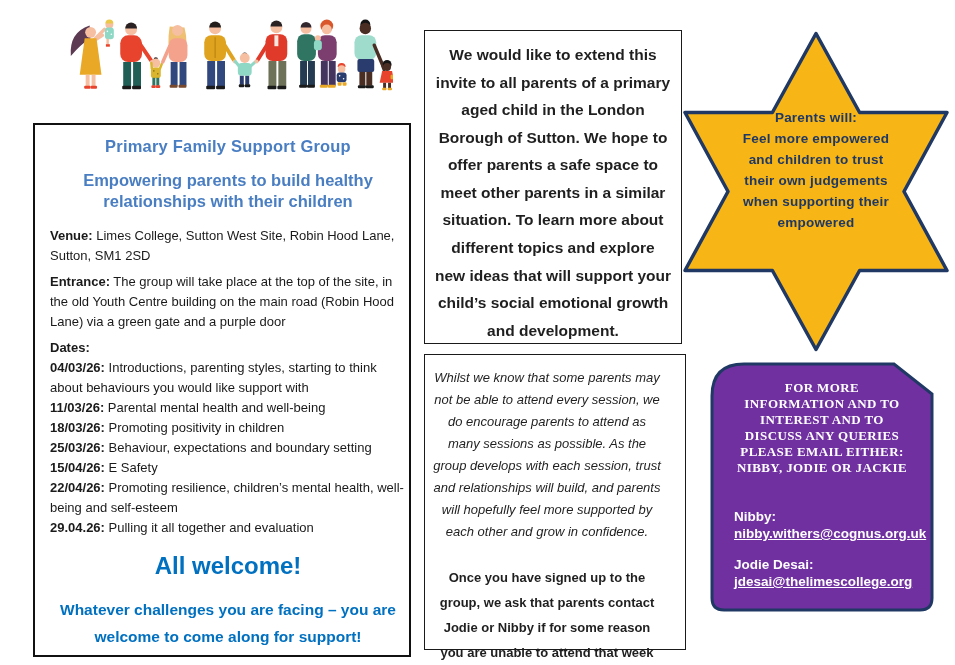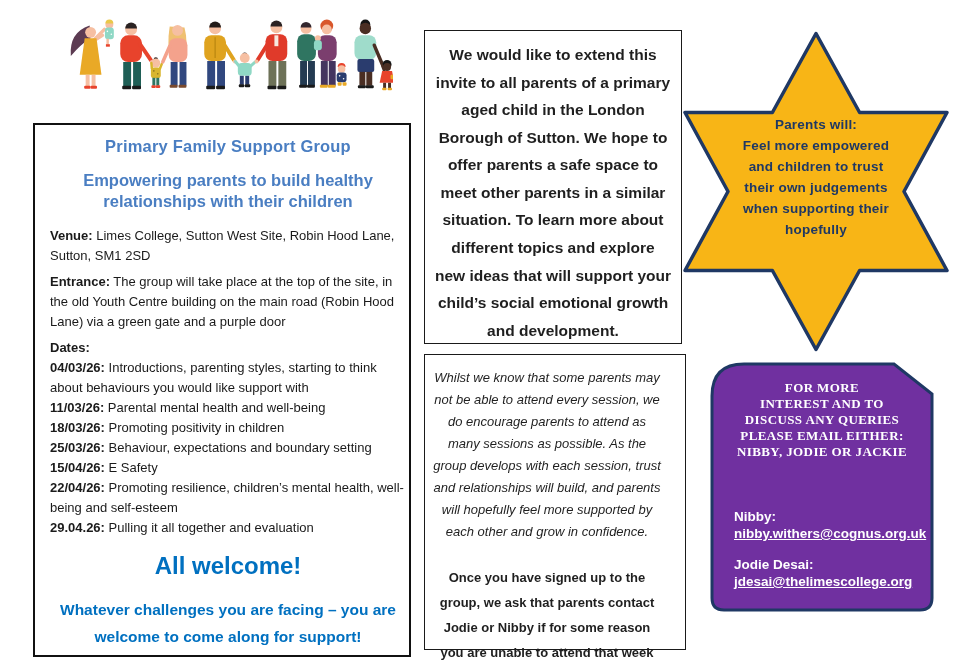--- a/index.html
+++ b/index.html
@@ -48,21 +48,21 @@
     border:1.5px solid #1a1a1a; box-sizing:border-box; padding:12px 24px 0 8px;
     text-align:center; color:#1f1f1f;
   }
   .sessions-note { font-style:italic; font-size:13px; font-weight:500; line-height:22px; }
   .sessions-signup { margin-top:22px; font-weight:bold; font-size:13px; line-height:25px; padding:0 2px; }
 
   
   .star-wrap { position:absolute; left:683px; top:31px; width:266px; height:321px; }
   .star-wrap svg { position:absolute; left:0; top:0; }
   .star-text {
-    position:absolute; left:33px; top:83px; width:200px; text-align:center;
+    position:absolute; left:33px; top:76px; width:200px; text-align:center;
     color:#1F3864; font-size:13.5px; font-weight:600; line-height:21px; letter-spacing:0.2px;
   }
 
   
   .plaque-wrap { position:absolute; left:710px; top:362px; width:187px; height:250px;border-radius:30px; }
   .plaque-wrap svg { position:absolute; left:0; top:0; }
   .plaque-heading {
     position:absolute; left:12px; top:18px; width:200px; text-align:center;
     color:#ffffff; font-family:"Liberation Serif", serif; font-weight:bold;
     font-size:13px; line-height:16px; letter-spacing:0.4px;
@@ -283,30 +283,31 @@
   <div class="star-wrap">
     <svg width="266" height="321" viewBox="0 0 266 320">
       <polygon points="133,2 176.6,81 264,81 221,160 264,239 176.6,239 133,318 89.4,239 2,239 45,160 2,81 89.4,81" fill="#F8B516" stroke="#1F3864" stroke-width="3.5" stroke-linejoin="round"></polygon>
     </svg>
     <div class="star-text">
       <div>Parents will:</div>
       <div>Feel more empowered</div>
       <div>and children to trust</div>
       <div>their own judgements</div>
       <div>when supporting their</div>
-      <div>hopefully</div>
+      <div>empowered</div>
     </div>
   </div>
 
   <div class="plaque-wrap">
     <svg width="224" height="250" viewBox="0 0 224 250">
       <path d="M 34,2 L 184,2 L 222,32 L 222,236 Q 222,248 210,248 L 14,248 Q 2,248 2,236 L 2,34 Q 2,2 34,2 Z" fill="#7030A0" stroke="#1F3864" stroke-width="3"></path>
     </svg>
     <div class="plaque-heading">
       <div>FOR MORE</div>
+      <div>INFORMATION AND TO</div>
       <div>INTEREST AND TO</div>
       <div>DISCUSS ANY QUERIES</div>
       <div>PLEASE EMAIL EITHER:</div>
       <div>NIBBY, JODIE OR JACKIE</div>
     </div>
     <div class="plaque-contacts">
       <div class="contact-entry">
         <div>Nibby:</div>
         <div class="contact-email">nibby.withers@cognus.org.uk</div>
       </div>

